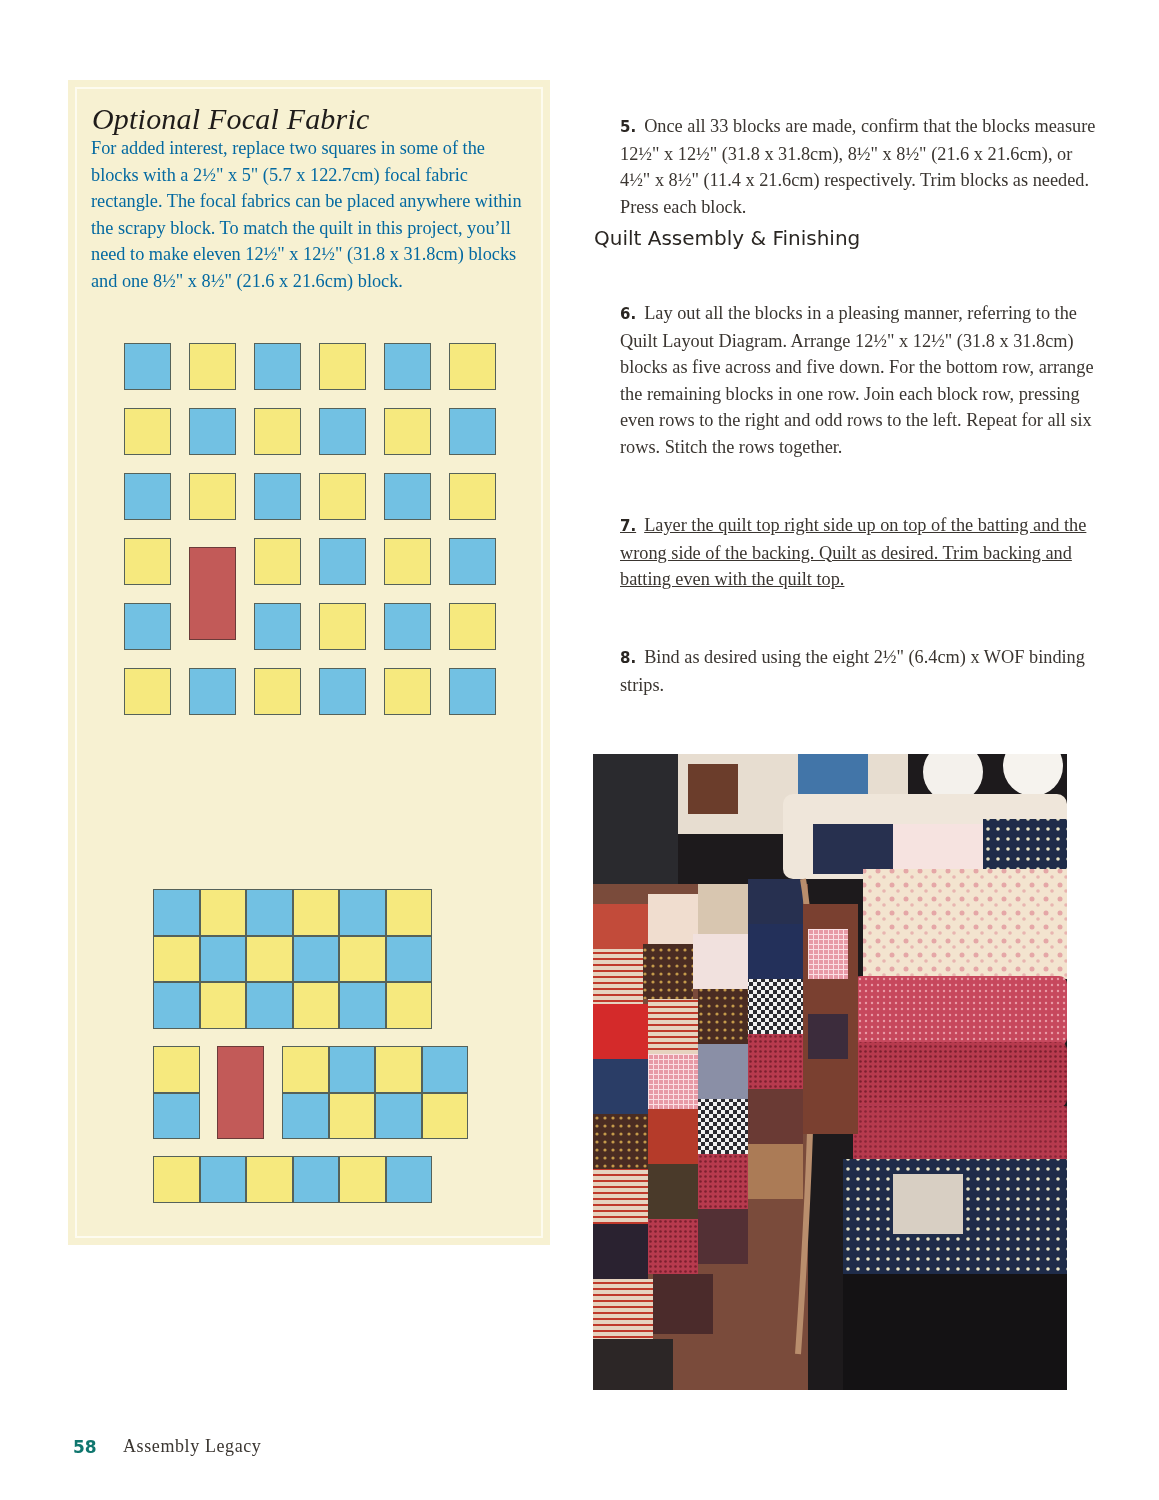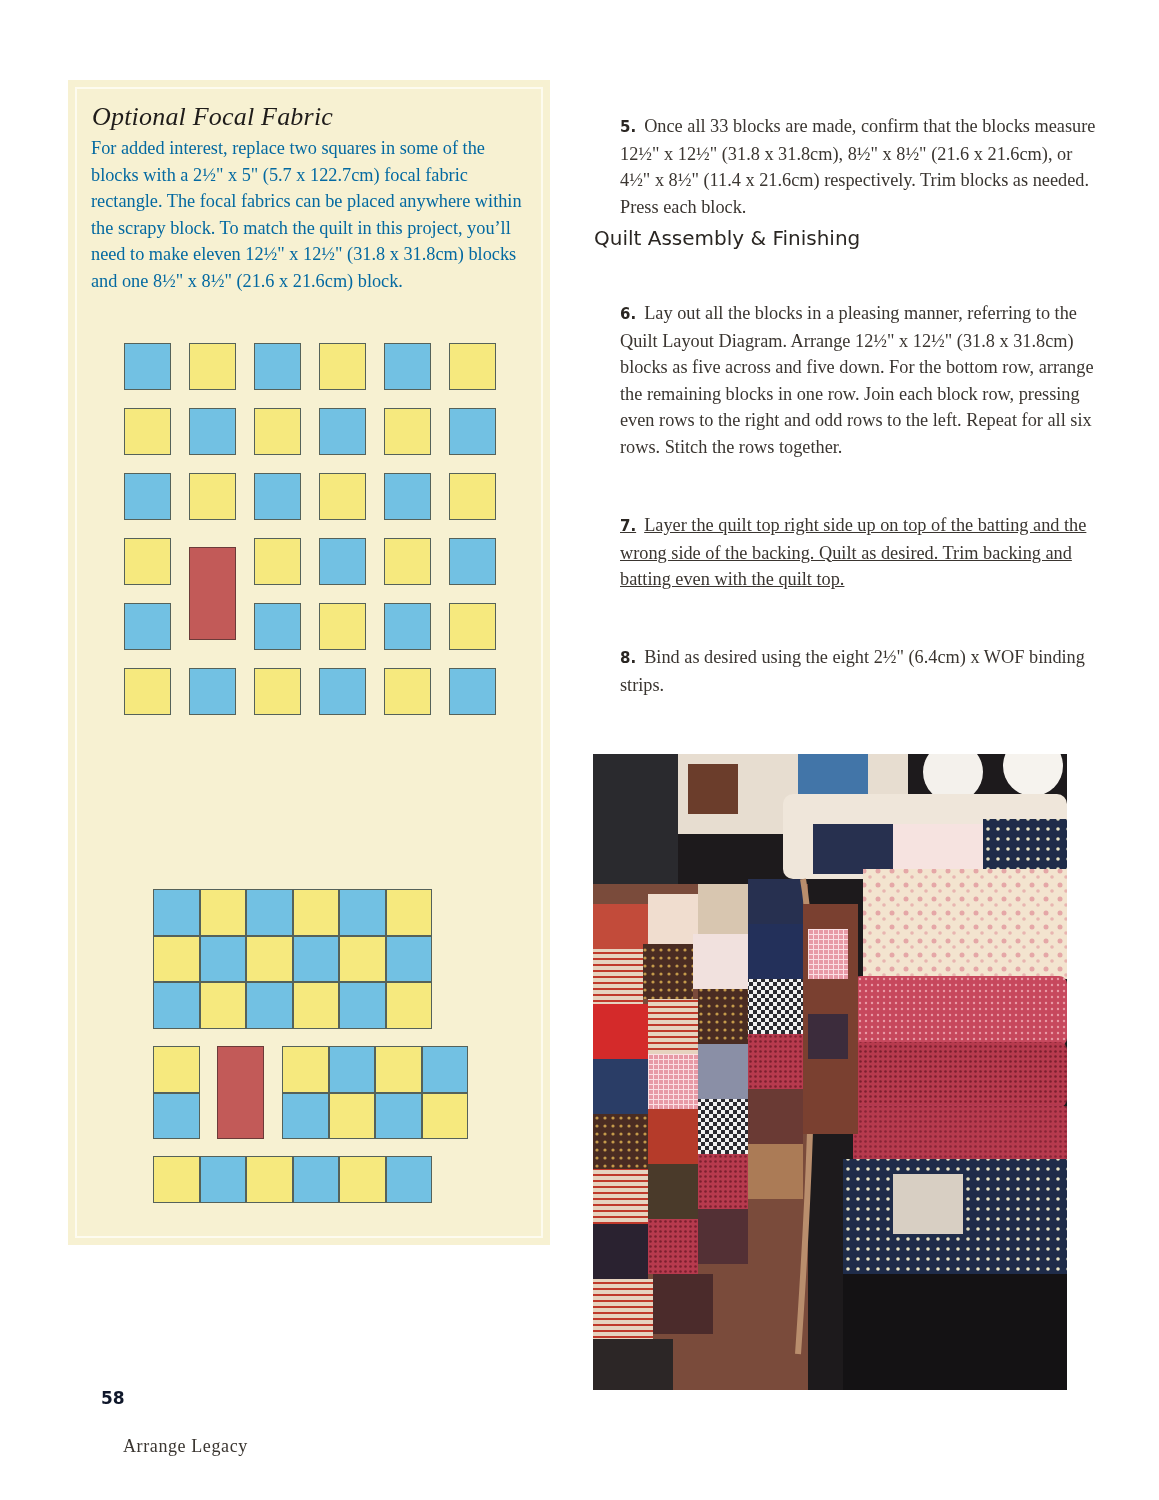--- a/index.html
+++ b/index.html
@@ -12,21 +12,21 @@
       position: absolute; left: 68px; top: 80px; width: 482px; height: 1165px;
       background: #f7f1d2; box-sizing: border-box;
     }
     .sidebar-inner {
       position: absolute; left: 7px; top: 7px; right: 7px; bottom: 7px;
       border: 2px solid #fdfbef;
     }
     .sb-title {
       position: absolute; left: 24px; top: 22px; margin: 0;
       font-family: "Liberation Serif", "DejaVu Serif", serif; font-style: italic; font-weight: normal;
-      font-size: 26px; color: #1f1c1a; letter-spacing: 0.2px;
+      font-size: 30px; color: #1f1c1a; letter-spacing: 0.2px;
     }
     .sb-text {
       position: absolute; left: 23px; width: 440px; margin: 0;
       font-family: "Liberation Serif", "DejaVu Serif", serif; font-size: 18.3px; line-height: 26.5px; color: #0369a1;
     }
     .sb-text.p1 { top: 55px; }
     .sb-text.p2 { top: 651px; text-indent: 24px; }
 
     
     .sq { position: absolute; box-sizing: border-box; border: 1.5px solid #55625a; }
@@ -46,22 +46,22 @@
     }
 
     
     .photo {
       position: absolute; left: 593px; top: 754px; width: 474px; height: 636px; overflow: hidden;
       background: #3a2c2c;
     }
 
     
     .folio {
-      position: absolute; left: 73px; top: 1388px;
-      font-family: "DejaVu Sans", "Liberation Sans", sans-serif; font-weight: bold; font-size: 17px; color: #0f172a; margin-left: 28px;
+      position: absolute; left: 73px; top: 1437px;
+      font-family: "DejaVu Sans", "Liberation Sans", sans-serif; font-weight: bold; font-size: 17px; color: #0f766e;
     }
     .running {
       position: absolute; left: 123px; top: 1436px;
       font-family: "Liberation Serif", "DejaVu Serif", serif; font-size: 18px; color: #3a3530; letter-spacing: 0.6px;
     }
   </style>
 </head>
 <body>
 
 <div class="sidebar">
@@ -267,13 +267,13 @@
       <path d="M210 125 Q230 240 205 600" stroke="#b98e6d" stroke-width="6" fill="none"></path>
     </g>
 
     <rect x="210" y="150" width="55" height="230" fill="#7a4030"></rect>
     <rect x="215" y="175" width="40" height="50" fill="url(#pinkgrid)"></rect>
     <rect x="215" y="260" width="40" height="45" fill="#3c2c3c"></rect>
   </svg>
 </div>
 
 <div class="folio">58</div>
-<div class="running">Arrange Legacy</div>
+<div class="running">Assembly Legacy</div>
 
 </body></html>

